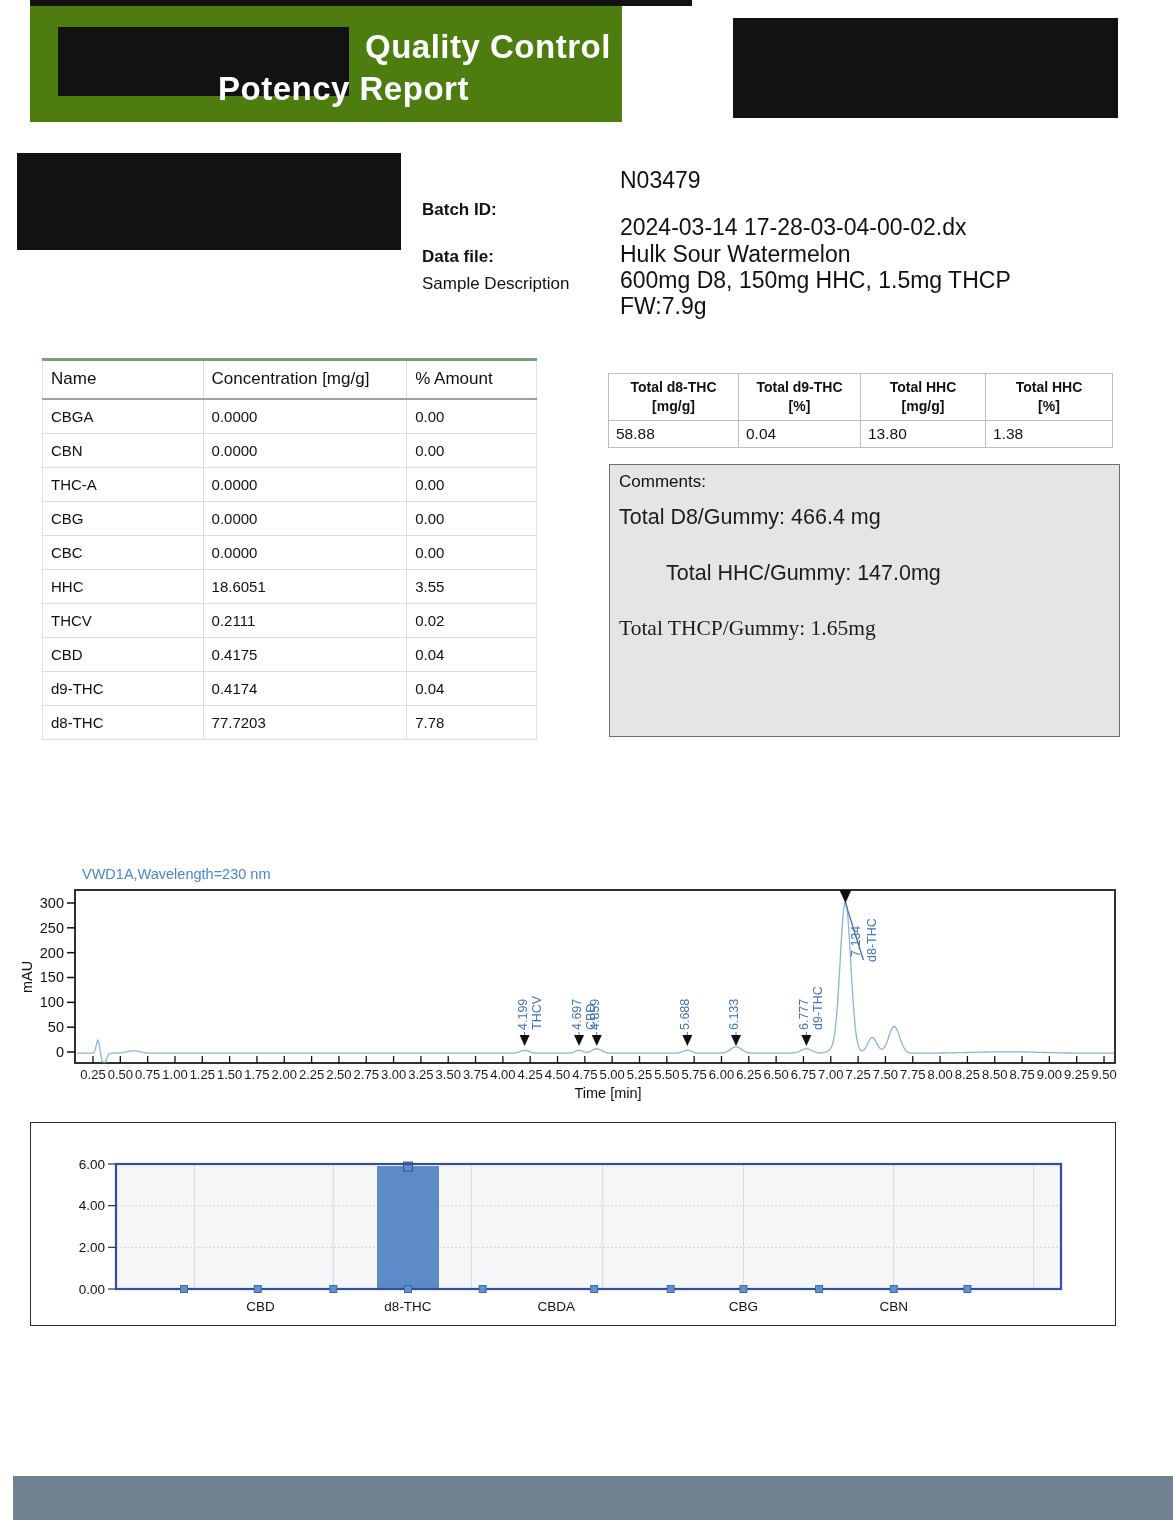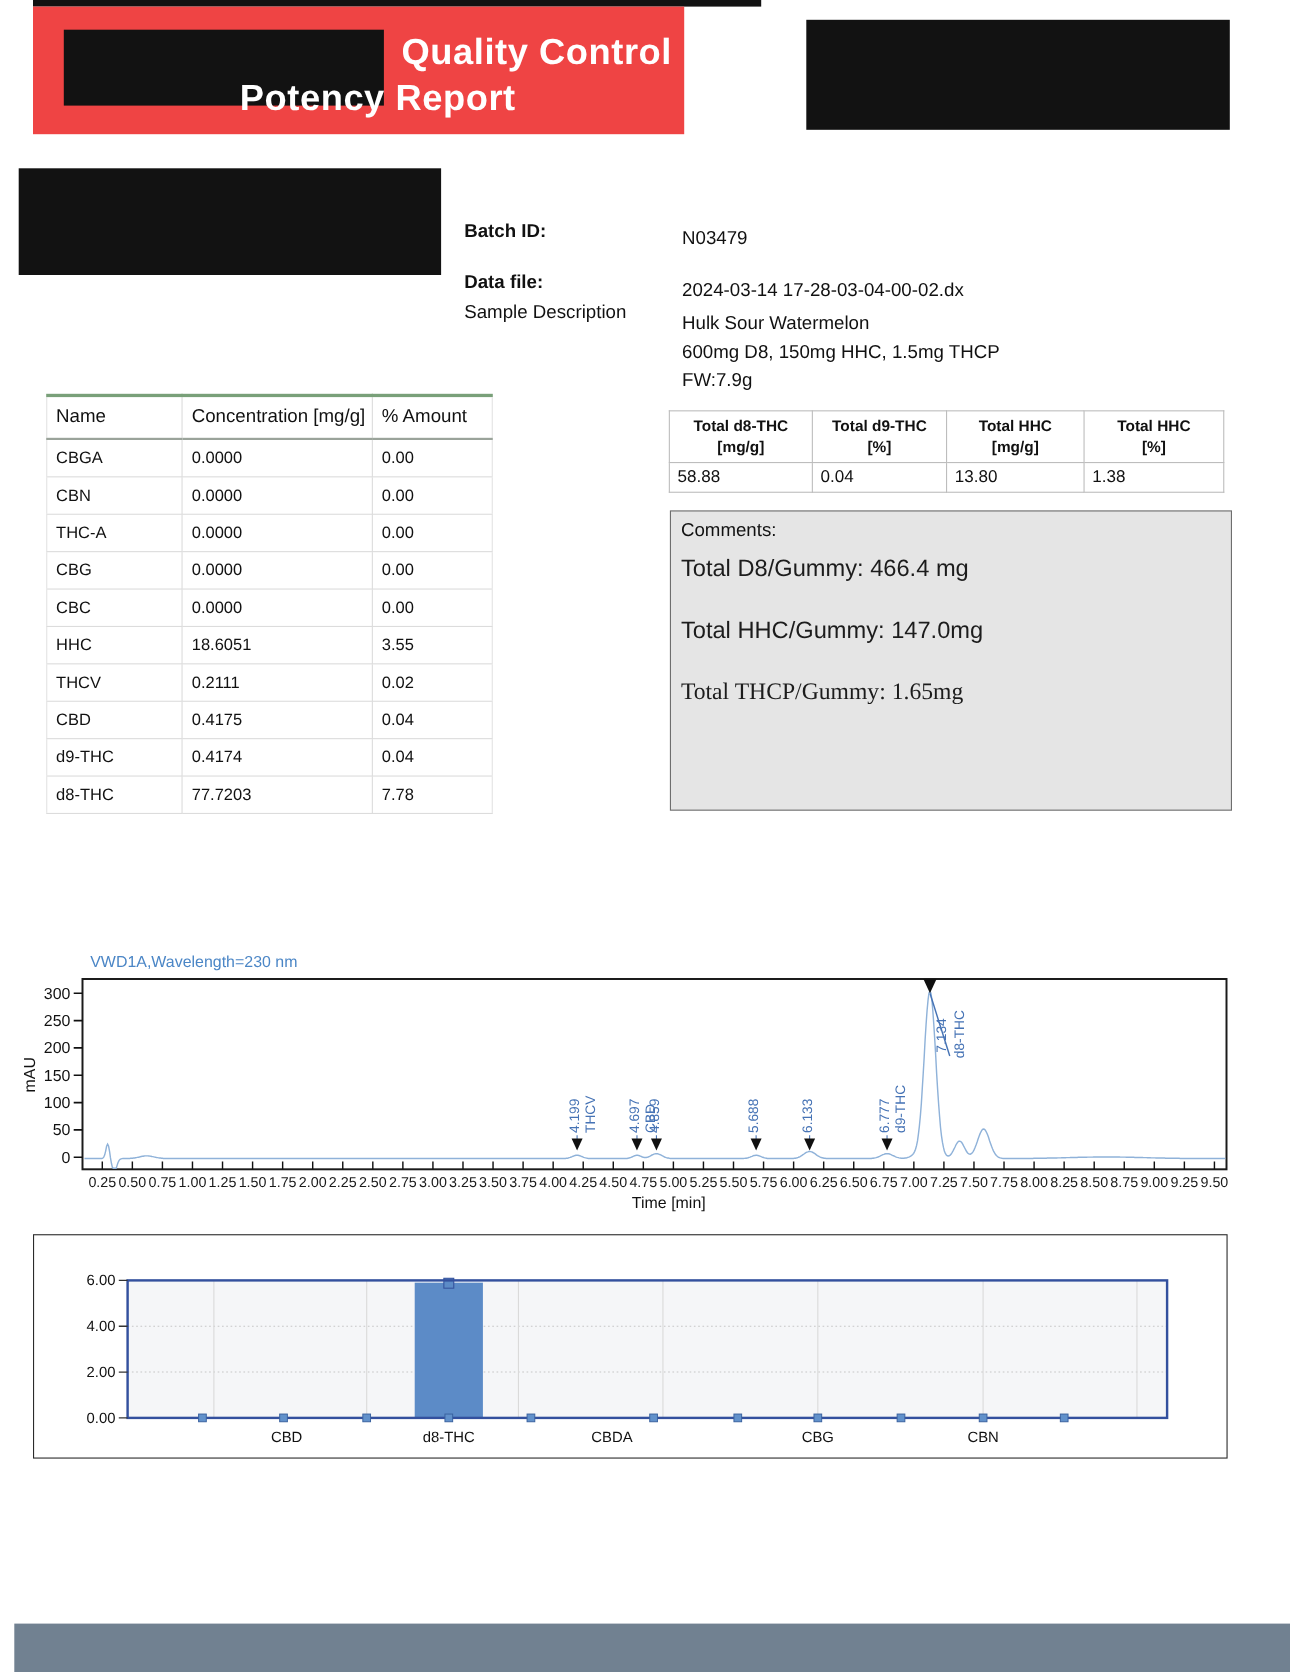--- a/index.html
+++ b/index.html
@@ -1,35 +1,35 @@
 <!DOCTYPE html>
 <html><head>
 <meta charset="utf-8">
 <style>
   html,body{margin:0;padding:0;background:#ffffff;}
   .page{position:relative;width:1173px;height:1520px;background:#fff;
         font-family:"Liberation Sans",sans-serif;color:#111;overflow:hidden;}
   .abs{position:absolute;}
   
   .top-strip{left:30px;top:0;width:662px;height:6px;background:#121212;}
-  .header-banner{left:30px;top:6px;width:592px;height:116px;background:#ef4444;}
+  .header-banner{left:30px;top:6px;width:592px;height:116px;background:#4d7c0f;}
   .redact{background:#121212;}
   .r-logo{left:28px;top:21px;width:291px;height:69px;}
   .r-right{left:733px;top:18px;width:385px;height:100px;}
   .r-client{left:17px;top:153px;width:384px;height:97px;}
   .htitle{position:absolute;color:#fff;font-weight:bold;font-size:33px;letter-spacing:0.5px;white-space:nowrap;}
   .ht1{left:335px;top:22px;}
   .ht2{left:188px;top:64px;}
   
   .lbl{position:absolute;font-size:17px;white-space:nowrap;margin-top:33px;}
   .bold{font-weight:bold;}
-  .val{position:absolute;font-size:17px;white-space:nowrap;margin-top:40px;}
+  .val{position:absolute;font-size:23px;white-space:nowrap;}
   .desc-lines div{line-height:26px;}
   
-  .ctable{position:absolute;left:42px;top:358px;width:406px;border-collapse:collapse;
+  .ctable{position:absolute;left:42px;top:358px;width:495px;border-collapse:collapse;
           border-top:3px solid #79a079;border-left:1px solid #e3e3e3;border-right:1px solid #e3e3e3;padding-left:30px;}
   .ctable th{font-weight:normal;font-size:17px;text-align:left;padding:8px 6px 9px 8px;
              border-bottom:2px solid #9aa39a;border-right:1px solid #dcdcdc;}
   .ctable td{font-size:15px;padding:8px 6px 8px 8px;border-bottom:1px solid #dcdcdc;
              border-right:1px solid #dcdcdc;height:17px;}
   .ctable th:last-child,.ctable td:last-child{border-right:none;}
   
   .ttable{position:absolute;left:608px;top:373px;border-collapse:collapse;}
   .ttable th{font-size:14px;font-weight:bold;text-align:center;border:1px solid #bdbdbd;
              padding:4px 4px;line-height:19px;margin-top:40px;}
@@ -170,21 +170,21 @@
           <td>0.04</td>
           <td>13.80</td>
           <td>1.38</td>
         </tr>
       </tbody>
   </table>
 
   <div class="abs comments-box">
     <div class="comments-label">Comments:</div>
     <div class="comment-line" style="top:40px;">Total D8/Gummy: 466.4 mg</div>
-    <div class="comment-line" style="top:96px;">Total HHC/Gummy: 147.0mg</div>
+    <div class="comment-line" style="top:96px;margin-left:47px;">Total HHC/Gummy: 147.0mg</div>
     <div class="comment-line" style="top:151px;font-family:Liberation Serif, serif;">Total THCP/Gummy: 1.65mg</div>
   </div>
 
   <div class="abs chrom-wrap">
     <svg id="chrom" width="1110" height="250">
         <text x="62" y="17" font-size="14.5" fill="#4b86c6">VWD1A,Wavelength=230 nm</text>
         <rect x="55" y="28" width="1040" height="173" fill="#ffffff" stroke="#1b1b1b" stroke-width="1.8"></rect>
         <text x="12" y="115" font-size="14.5" fill="#111" text-anchor="middle" transform="rotate(-90 12 115)">mAU</text>
         <line x1="47" y1="190" x2="55" y2="190" stroke="#111" stroke-width="1.5"></line>
         <text x="44" y="195" font-size="14.5" fill="#111" text-anchor="end">0</text>

